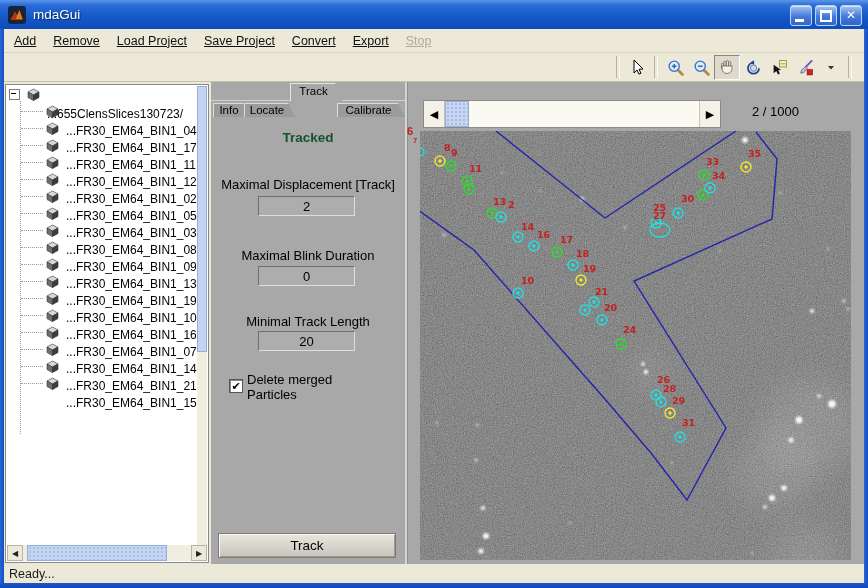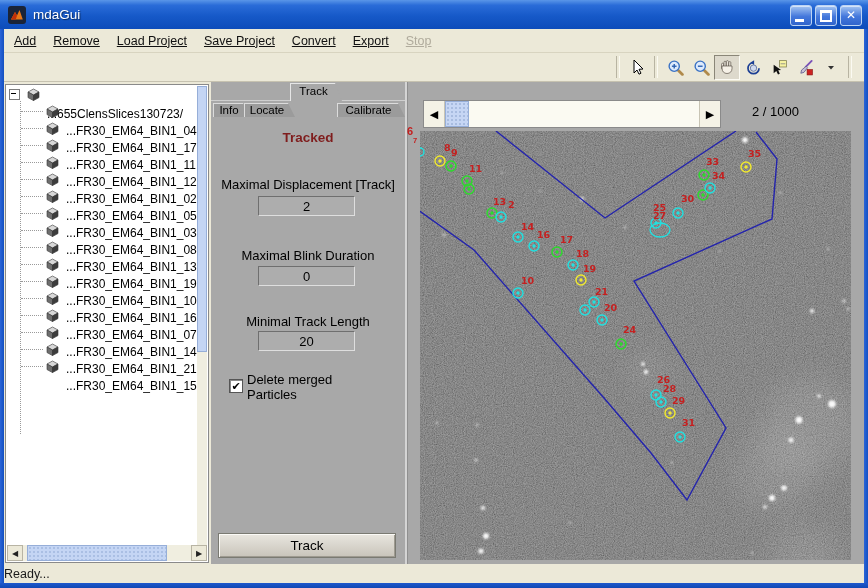--- a/index.html
+++ b/index.html
@@ -98,21 +98,21 @@
   .farrow.right{margin-left:auto;border-right:none;border-left:1px solid #c8c4b4;}
   .fthumb{width:24px;height:100%;background:#c6d6f4;border:1px solid #96aed8;box-sizing:border-box;
     background-image:radial-gradient(#a8bce0 1px,transparent 1px);background-size:4px 4px;}
   .framecount{position:absolute;left:347px;top:22px;font-size:13px;color:#000;}
   .axis-tick{position:absolute;left:2px;top:44px;color:#c42020;font-size:11px;font-weight:bold;line-height:10px;}
   .axis-tick .sub{font-size:7.5px;display:block;margin-left:6px;}
   .image-area{position:absolute;left:15px;top:49px;width:431px;height:429px;background:#3a3a3a;}
   .image-area svg{display:block;}
   
   .statusbar{position:absolute;left:4px;right:4px;top:564px;height:19px;background:#ece9d8;
-    display:flex;align-items:center;font-size:12.5px;color:#1a1a1a;}
+    display:flex;align-items:center;padding-left:5px;font-size:12.5px;color:#1a1a1a;}
 </style>
 </head>
 <body>
 
 <div id="win">
 
   <div class="titlebar">
     <span class="app-icon">
       <svg viewBox="0 0 18 18" width="18" height="18">
           <rect width="18" height="18" rx="3" fill="#1a2438"></rect>
@@ -279,20 +279,28 @@
             <polygon points="6.5,7 12,4 12,9.6 6.5,12.6" fill="#3c3c3c" stroke="#333" stroke-width="0.6"></polygon>
           </svg>
           <span class="lbl">...FR30_EM64_BIN1_08</span>
         </div>
         <div class="tree-row child">
           <svg class="cube" viewBox="0 0 13 13">
             <polygon points="6.5,1 12,4 6.5,7 1,4" fill="#d8d8d8" stroke="#333" stroke-width="0.6"></polygon>
             <polygon points="1,4 6.5,7 6.5,12.6 1,9.6" fill="#6e6e6e" stroke="#333" stroke-width="0.6"></polygon>
             <polygon points="6.5,7 12,4 12,9.6 6.5,12.6" fill="#3c3c3c" stroke="#333" stroke-width="0.6"></polygon>
           </svg>
+          <span class="lbl">...FR30_EM64_BIN1_09</span>
+        </div>
+        <div class="tree-row child">
+          <svg class="cube" viewBox="0 0 13 13">
+            <polygon points="6.5,1 12,4 6.5,7 1,4" fill="#d8d8d8" stroke="#333" stroke-width="0.6"></polygon>
+            <polygon points="1,4 6.5,7 6.5,12.6 1,9.6" fill="#6e6e6e" stroke="#333" stroke-width="0.6"></polygon>
+            <polygon points="6.5,7 12,4 12,9.6 6.5,12.6" fill="#3c3c3c" stroke="#333" stroke-width="0.6"></polygon>
+          </svg>
           <span class="lbl">...FR30_EM64_BIN1_13</span>
         </div>
         <div class="tree-row child">
           <svg class="cube" viewBox="0 0 13 13">
             <polygon points="6.5,1 12,4 6.5,7 1,4" fill="#d8d8d8" stroke="#333" stroke-width="0.6"></polygon>
             <polygon points="1,4 6.5,7 6.5,12.6 1,9.6" fill="#6e6e6e" stroke="#333" stroke-width="0.6"></polygon>
             <polygon points="6.5,7 12,4 12,9.6 6.5,12.6" fill="#3c3c3c" stroke="#333" stroke-width="0.6"></polygon>
           </svg>
           <span class="lbl">...FR30_EM64_BIN1_19</span>
         </div>
@@ -356,21 +364,21 @@
     </div>
   </div>
 
   <div class="mid-panel">
     <div class="tabbar">
         <div class="tab">Info</div>
         <div class="tab">Locate</div>
         <div class="tab sel">Track</div>
         <div class="tab">Calibrate</div>
       </div>
-    <div class="status-tracked" style="color: #7f1d1d;">Tracked</div>
+    <div class="status-tracked" style="color: #14532d;">Tracked</div>
 
     <div class="fieldlabel" style="top:95px">Maximal Displacement [Track]</div>
     <input class="efield" style="top: 114px;" value="2">
 
     <div class="fieldlabel" style="top:166px">Maximal Blink Duration</div>
     <input class="efield" style="top: 184px;" value="0">
 
     <div class="fieldlabel" style="top:232px">Minimal Track Length</div>
     <input class="efield" style="top: 249px;" value="20">
 

